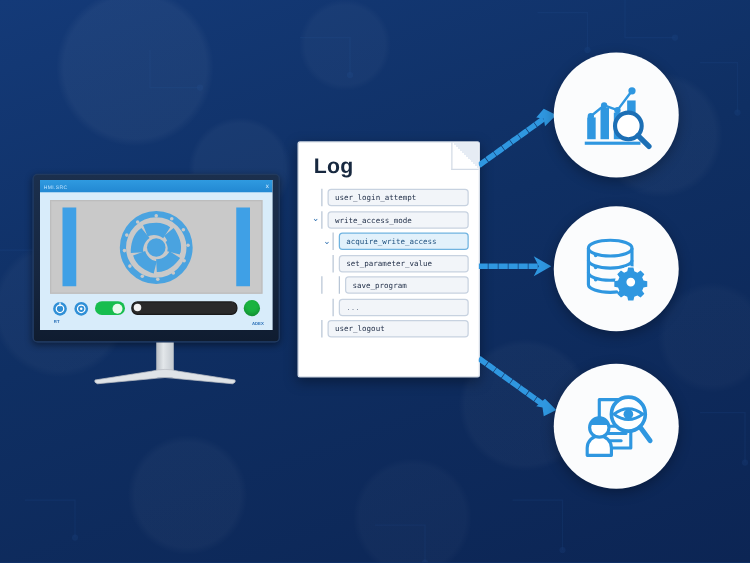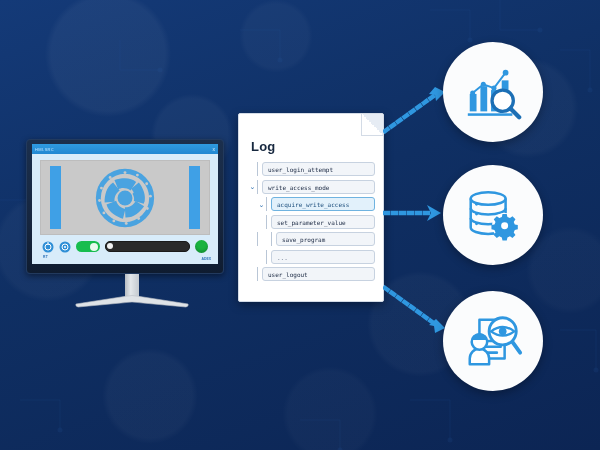--- a/index.html
+++ b/index.html
@@ -59,21 +59,21 @@
     background:linear-gradient(90deg,#b7bcc2,#e3e7ea 40%,#c3c9cf);}
   .mon-base{position:absolute;left:50%;transform:translateX(-50%);top:294px;width:118px;height:14px;}
 
   
   .doc{position:absolute;left:238px;top:113px;width:144px;height:187px;
     background:#ffffff;border:1px solid #d3dbe6;border-radius:2px;
     box-shadow:0 3px 10px rgba(0,0,0,.35);}
   .doc-fold-shadow{position:absolute;right:0px;top:0px;width:21px;height:21px;
     background:linear-gradient(45deg,transparent 0 50%, #e6ecf4 50%);
     border-left:1px solid #d3dbe6;border-bottom:1px solid #d3dbe6;}
-  .doc-title{font-size:13px;font-weight:bold;color:#17283f;margin:25px 0 8px 12px;letter-spacing:.2px;}
+  .doc-title{font-size:17px;font-weight:bold;color:#17283f;margin:9px 0 8px 12px;letter-spacing:.2px;}
 
   .tree{padding:0 8px 0 9px;}
   .row{display:flex;align-items:center;height:14px;margin-bottom:3.5px;}
   .chev{width:9px;min-width:9px;text-align:center;color:#2d6fb0;font-size:7px;line-height:1;}
   .chev.blank{visibility:hidden;}
   .guide{width:1px;min-width:1px;align-self:stretch;background:#b9c6d6;margin-right:4px;}
   .spacer{width:9px;min-width:9px;}
   .chip{
     flex:1;height:14px;line-height:14px;box-sizing:border-box;
     background:#f2f5f9;border:1px solid #c7d2e0;border-radius:3px;

